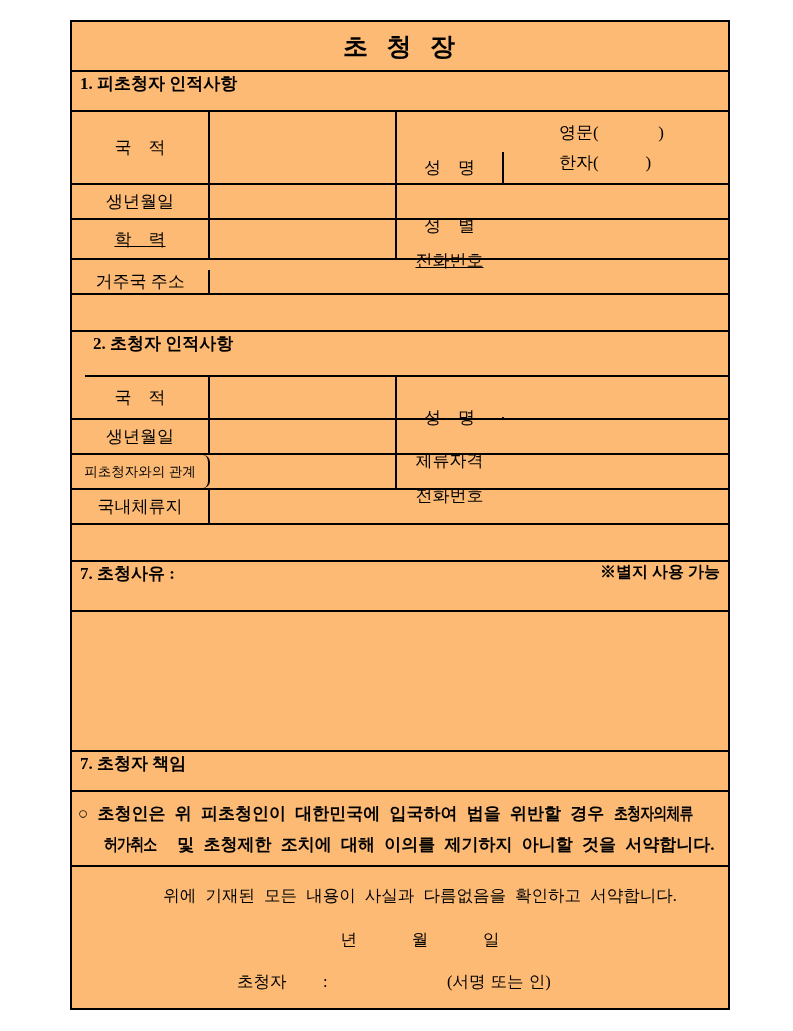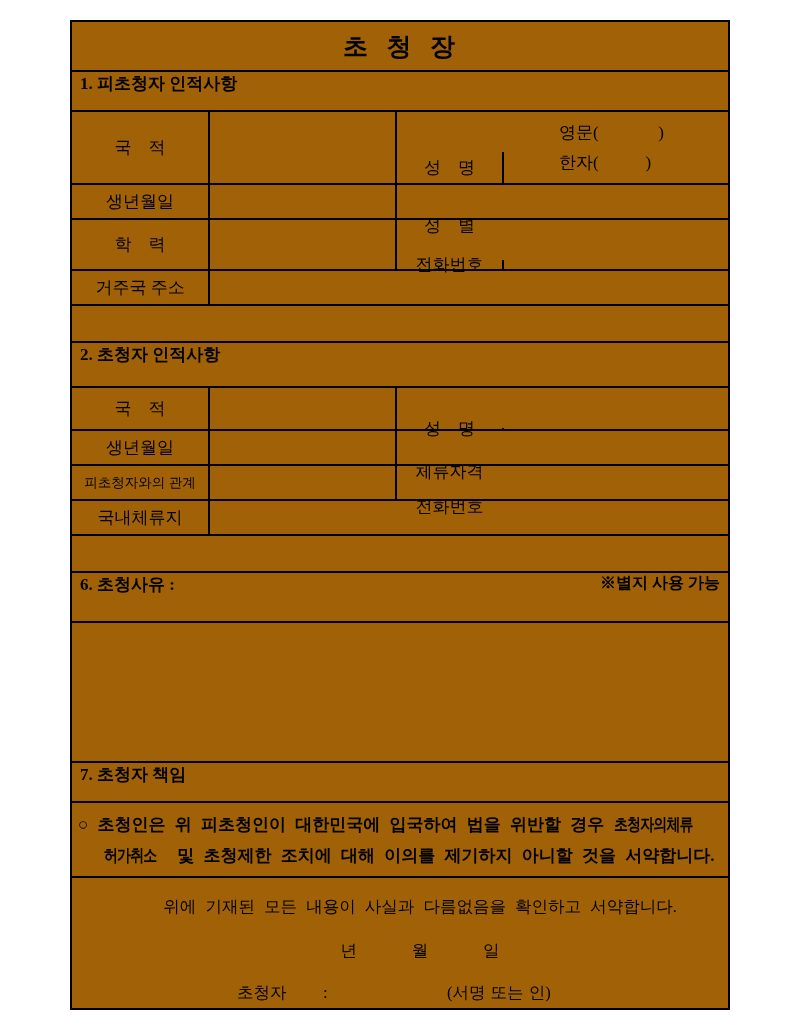--- a/index.html
+++ b/index.html
@@ -5,48 +5,48 @@
   * { margin:0; padding:0; box-sizing:border-box; }
   html,body { background:#ffffff; }
   body {
     width:793px; height:1031px; position:relative;
     font-family:"Liberation Serif","DejaVu Serif",serif;
     color:#000;
   }
   .page { position:absolute; left:0; top:0; width:793px; height:1031px; background:#fff; }
   .form-box {
     position:absolute; left:70px; top:20px; width:660px; height:990px;
-    border:2px solid #000; overflow:hidden; background:#a16207;
+    border:2px solid #000; overflow:hidden; background:#fdba74;
   }
   .row { border-bottom:2px solid #000; }
   .pre { white-space:pre; }
 
   .title-row { height:50px; display:flex; align-items:center; justify-content:center; }
   .title-text { font-size:25px; font-weight:bold; letter-spacing:2px; }
 
   .sec-header { display:flex; align-items:flex-start; padding:0 8px; font-size:17px; font-weight:bold; }
   .sec1 { height:40px; }
-  .sec2 { height:45px; }
+  .sec2 { height:45px;margin-left:13px; }
   .sec3 { height:50px; justify-content:space-between; }
   .sec4 { height:40px; }
   .sec-note { font-weight:bold; font-size:16px; }
 
   .trow { display:flex; }
   .cell { display:flex; align-items:center; justify-content:center; font-size:17px; }
   .c1 { width:138px; border-right:2px solid #000; }
   .c2 { width:187px; border-right:2px solid #000; }
   .c3 { width:107px; border-right:2px solid #000;margin-top:40px; }
   .c4 { flex:1; }
   .cv { flex:1; }
-  .small-label { font-size:13.5px; }
+  .small-label { font-size:13.5px;border-radius:7px; }
 
   .t1r1 { height:73px; }
   .t1r2 { height:35px; }
-  .t1r3 { height:51px; }
-  .t1r4 { height:35px; }
+  .t1r3 { height:40px;text-decoration:underline; }
+  .t1r4 { height:35px;align-items:flex-end; }
   .t2r1 { height:43px; }
   .t2r2 { height:35px; }
   .t2r3 { height:35px; }
   .t2r4 { height:35px; }
 
   .name-cell { flex-direction:column; align-items:flex-start; justify-content:center; padding-left:55px; line-height:30px; }
 
   .filler1 { height:37px; }
   .bigbox { height:140px; }
 
@@ -126,21 +126,21 @@
       <div class="cell c4"></div>
     </div>
     <div class="trow t2r4 row">
       <div class="cell c1">국내체류지</div>
       <div class="cell cv"></div>
     </div>
 
     <div class="filler1 row"></div>
 
     <div class="sec-header sec3 row">
-      <span>6. 초청사유 :</span>
+      <span>7. 초청사유 :</span>
       <span class="sec-note">※별지 사용 가능</span>
     </div>
 
     <div class="bigbox row"></div>
 
     <div class="sec-header sec4 row">
       <span>7. 초청자 책임</span>
     </div>
 
     <div class="pledge row">

